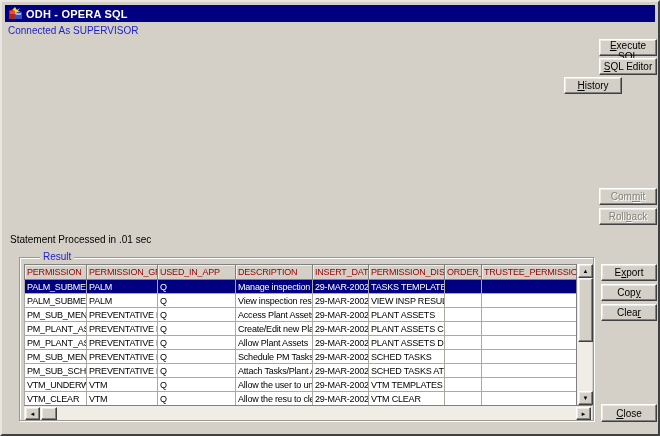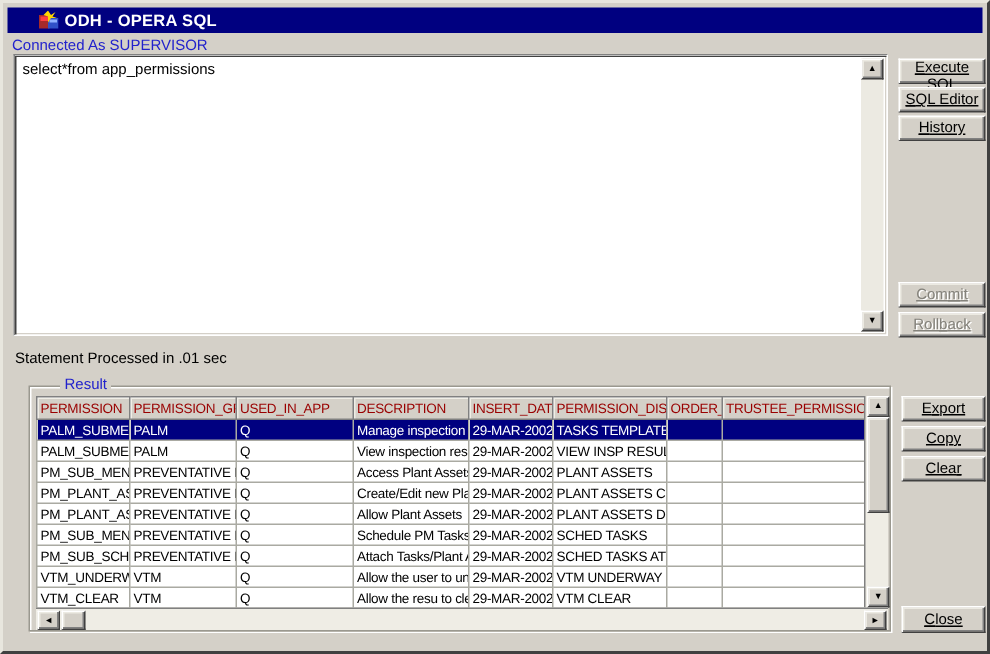--- a/index.html
+++ b/index.html
@@ -7,21 +7,21 @@
   .window {
     position:relative; width:660px; height:436px;
     background:#D4D0C8;
     border:2px solid; border-color:#E8E6DE #404040 #404040 #E8E6DE;
     font-family:"Liberation Sans", sans-serif; font-size:10px; color:#000;
     overflow:hidden;
   }
   .titlebar {
     position:absolute; left:3px; top:3px; right:3px; height:17px;
     background:#000080; color:#fff;
-    display:flex; align-items:center; gap:4px; padding:0 21px;
+    display:flex; align-items:center; gap:4px; padding:0 4px;
     font-weight:bold; font-size:11px; letter-spacing:0.2px;
   }
   .app-icon { width:13px; height:13px; display:inline-block; flex:0 0 13px; }
   .conn-label { position:absolute; left:6px; top:23px; color:#2222CC; }
   .sql-box {
     position:absolute; left:7px; top:34px; width:583px; height:188px;
     background:#fff;
     border:1px solid; border-color:#808080 #fff #fff #808080;
     box-shadow: inset 1px 1px 0 #404040, inset -1px -1px 0 #D4D0C8;
   }
@@ -41,26 +41,26 @@
     position:absolute; left:0; width:15px;
     background:#D4D0C8; border:1px solid; border-color:#fff #404040 #404040 #fff;
     box-shadow: inset -1px -1px 0 #808080, inset 1px 1px 0 #ECEAE2;
   }
   .btn {
     position:absolute; width:58px; height:17px;
     background:#D4D0C8; color:#000;
     border:1px solid; border-color:#fff #404040 #404040 #fff;
     box-shadow: inset -1px -1px 0 #808080, inset 1px 1px 0 #ECEAE2;
     font-family:"Liberation Sans", sans-serif; font-size:10px; text-align:center;
-    padding:0; cursor:default;text-decoration:underline;
+    padding:0; cursor:default;
   }
   .btn:disabled { color:#84827B; text-shadow:1px 1px 0 #fff; }
   #btn-execute { left:597px; top:37px; }
   #btn-sqleditor { left:597px; top:56px; }
-  #btn-history { left:597px; top:75px; }
+  #btn-history { left:562px; top:75px; }
   #btn-commit { left:597px; top:186px; }
   #btn-rollback { left:597px; top:206px; }
   #btn-export { left:599px; top:262px; width:56px; }
   #btn-copy { left:599px; top:282px; width:56px; }
   #btn-clear { left:599px; top:302px; width:56px; }
   #btn-close { left:599px; top:402px; width:56px; height:18px; }
   .status-text { position:absolute; left:8px; top:232px; }
   .result-group {
     position:absolute; left:17px; top:255px; width:575px; height:164px;
     border:1px solid #9A988F; box-shadow:1px 1px 0 #fff, inset 1px 1px 0 #fff;
@@ -109,27 +109,20 @@
         <rect x="6" y="5" width="7" height="7" fill="#3050C8"></rect>
         <rect x="7" y="6" width="5" height="2" fill="#8FB0FF"></rect>
         <polygon points="6,0 8,3 11,1 9,4 12,5 8,5 6,8 6,4 3,3" fill="#FFD700"></polygon>
       </svg>
     </span>
     <span class="title-text">ODH - OPERA SQL</span>
   </div>
 
   <div class="conn-label">Connected As SUPERVISOR</div>
 
-  <div class="sql-box">
-    <div class="sql-text">select*from app_permissions</div>
-    <div class="vscroll">
-      <div class="sbtn up">▲</div>
-      <div class="sbtn down">▼</div>
-    </div>
-  </div>
 
   <button class="btn" id="btn-execute"><u>E</u>xecute SQL</button>
   <button class="btn" id="btn-sqleditor"><u>S</u>QL Editor</button>
   <button class="btn" id="btn-history"><u>H</u>istory</button>
   <button class="btn" id="btn-commit" disabled="">Com<u>m</u>it</button>
   <button class="btn" id="btn-rollback" disabled="">Roll<u>b</u>ack</button>
 
   <div class="status-text">Statement Processed in .01 sec</div>
 
   <div class="result-group">
@@ -220,21 +213,21 @@
             <td>SCHED TASKS ATTA</td>
             <td></td>
             <td></td>
           </tr>
           <tr>
             <td>VTM_UNDERWAY</td>
             <td>VTM</td>
             <td>Q</td>
             <td>Allow the user to un</td>
             <td>29-MAR-2002</td>
-            <td>VTM UNDERWAY</td>
+            <td>VTM TEMPLATES</td>
             <td></td>
             <td></td>
           </tr>
           <tr>
             <td>VTM_CLEAR</td>
             <td>VTM</td>
             <td>Q</td>
             <td>Allow the resu to cle</td>
             <td>29-MAR-2002</td>
             <td>VTM CLEAR</td>

